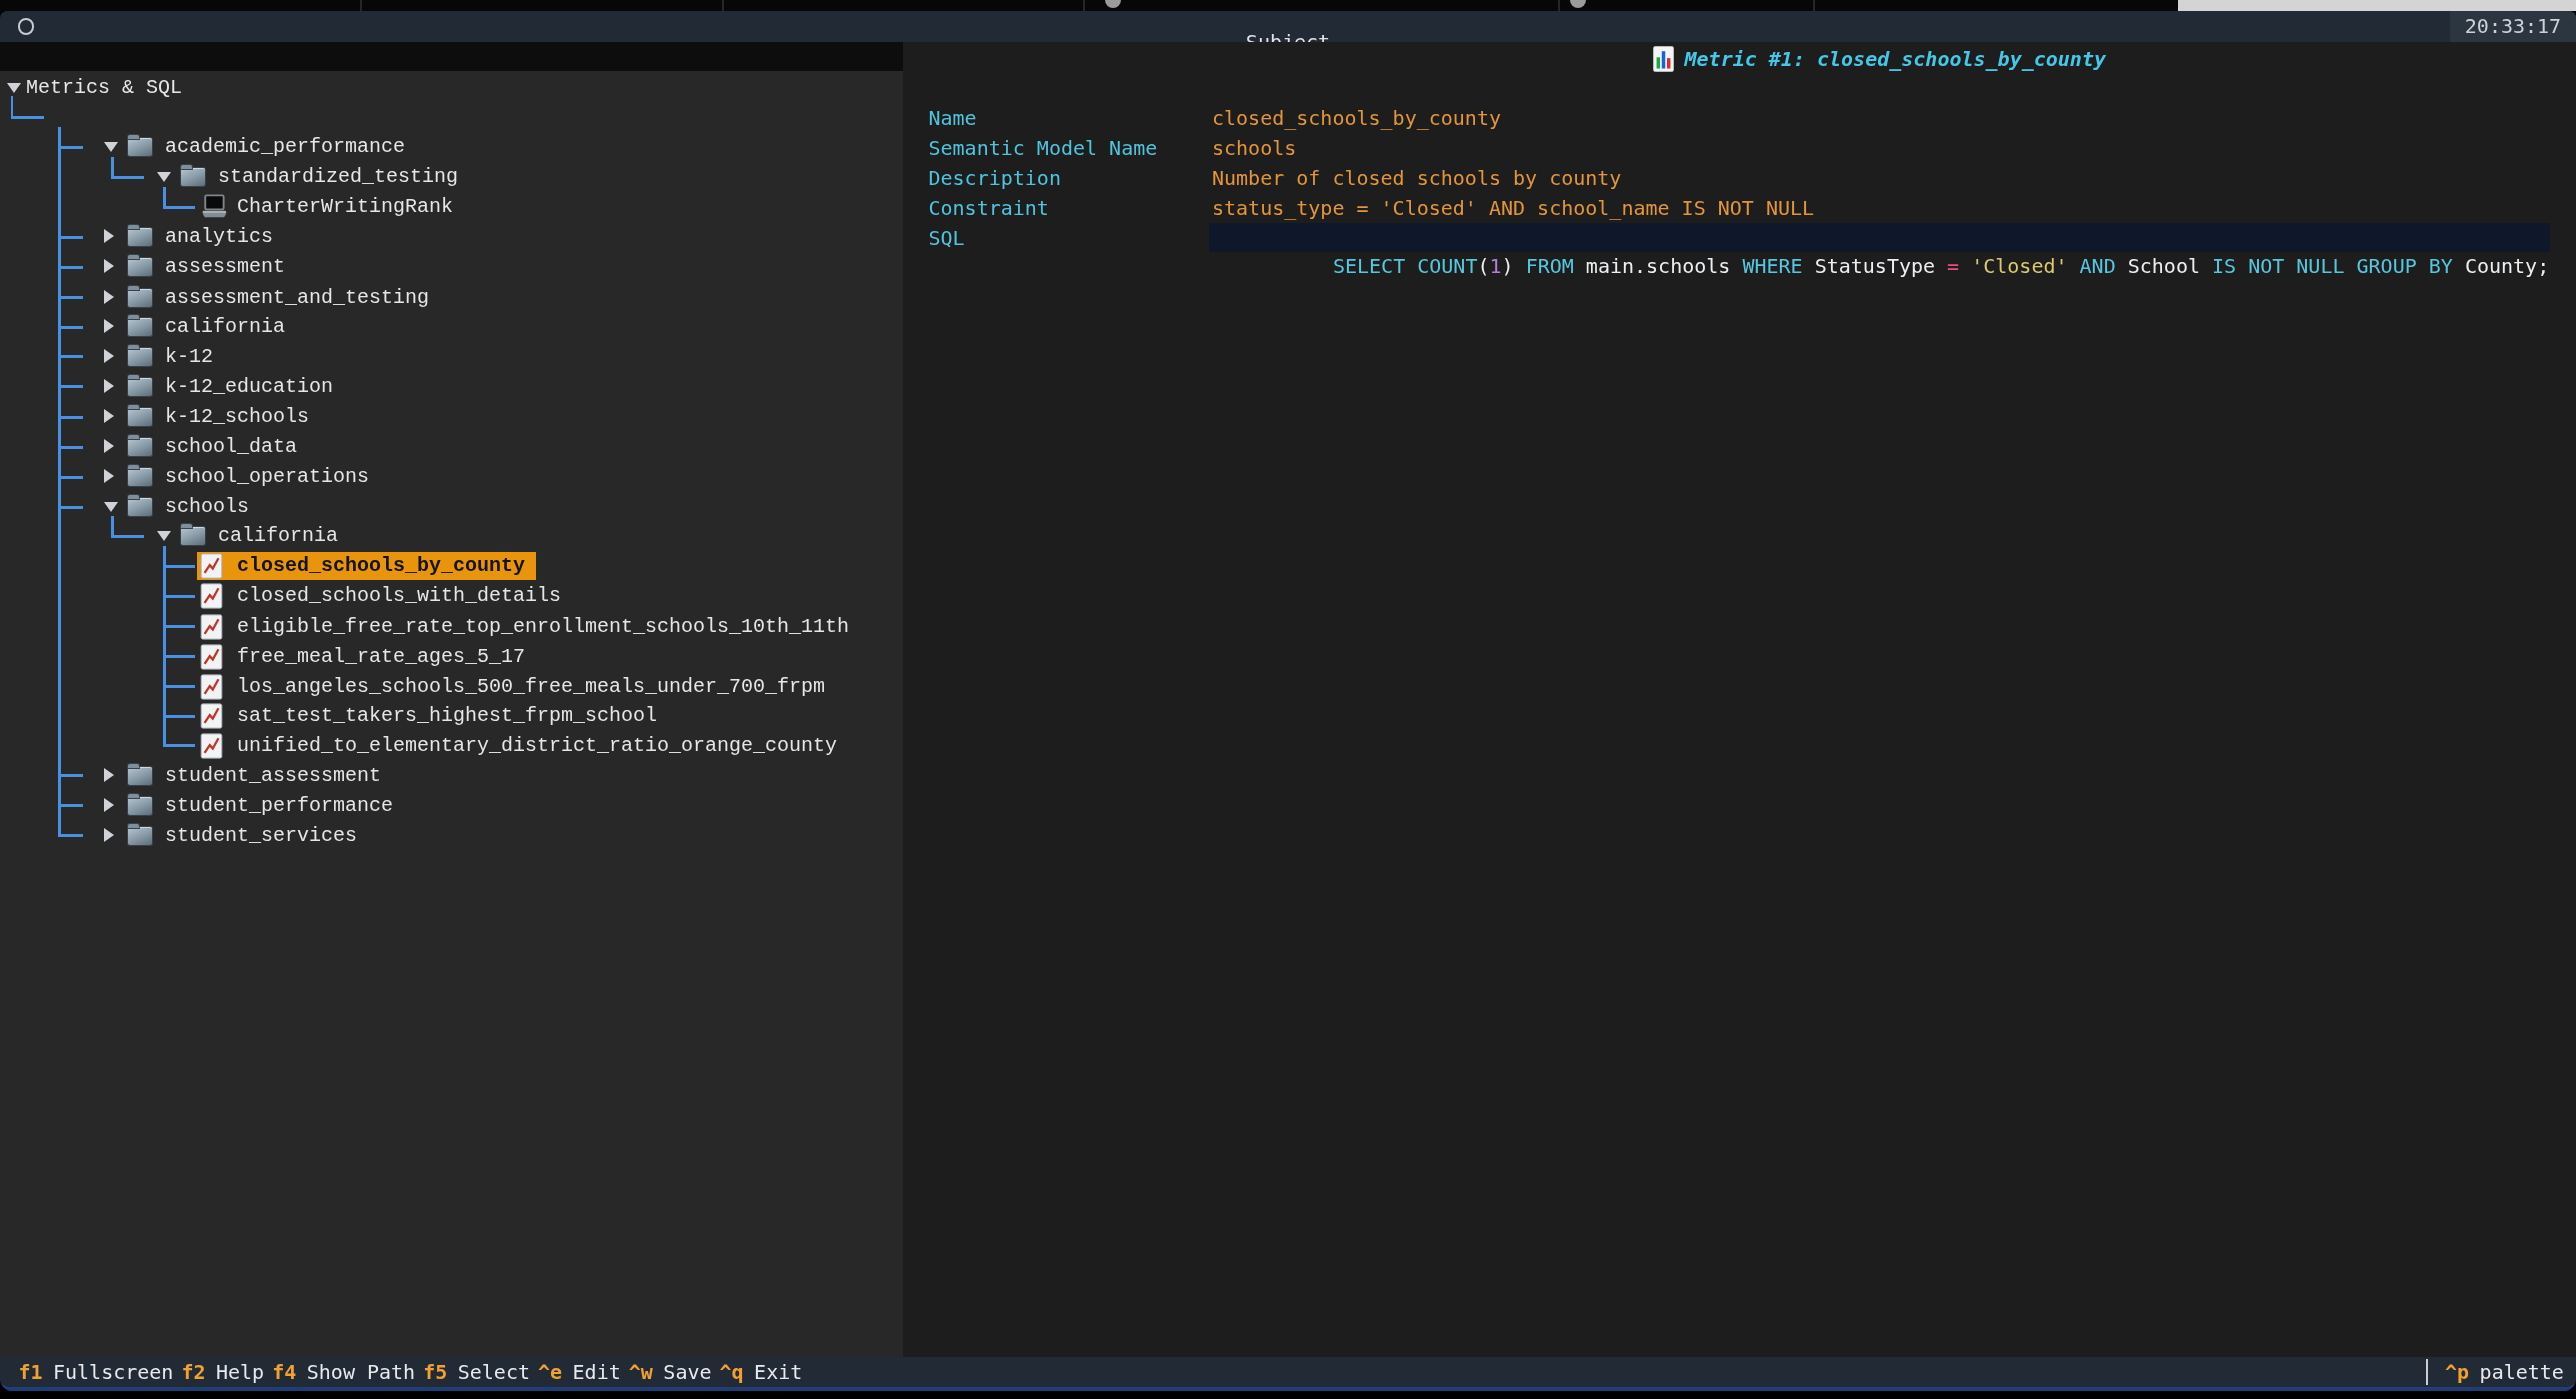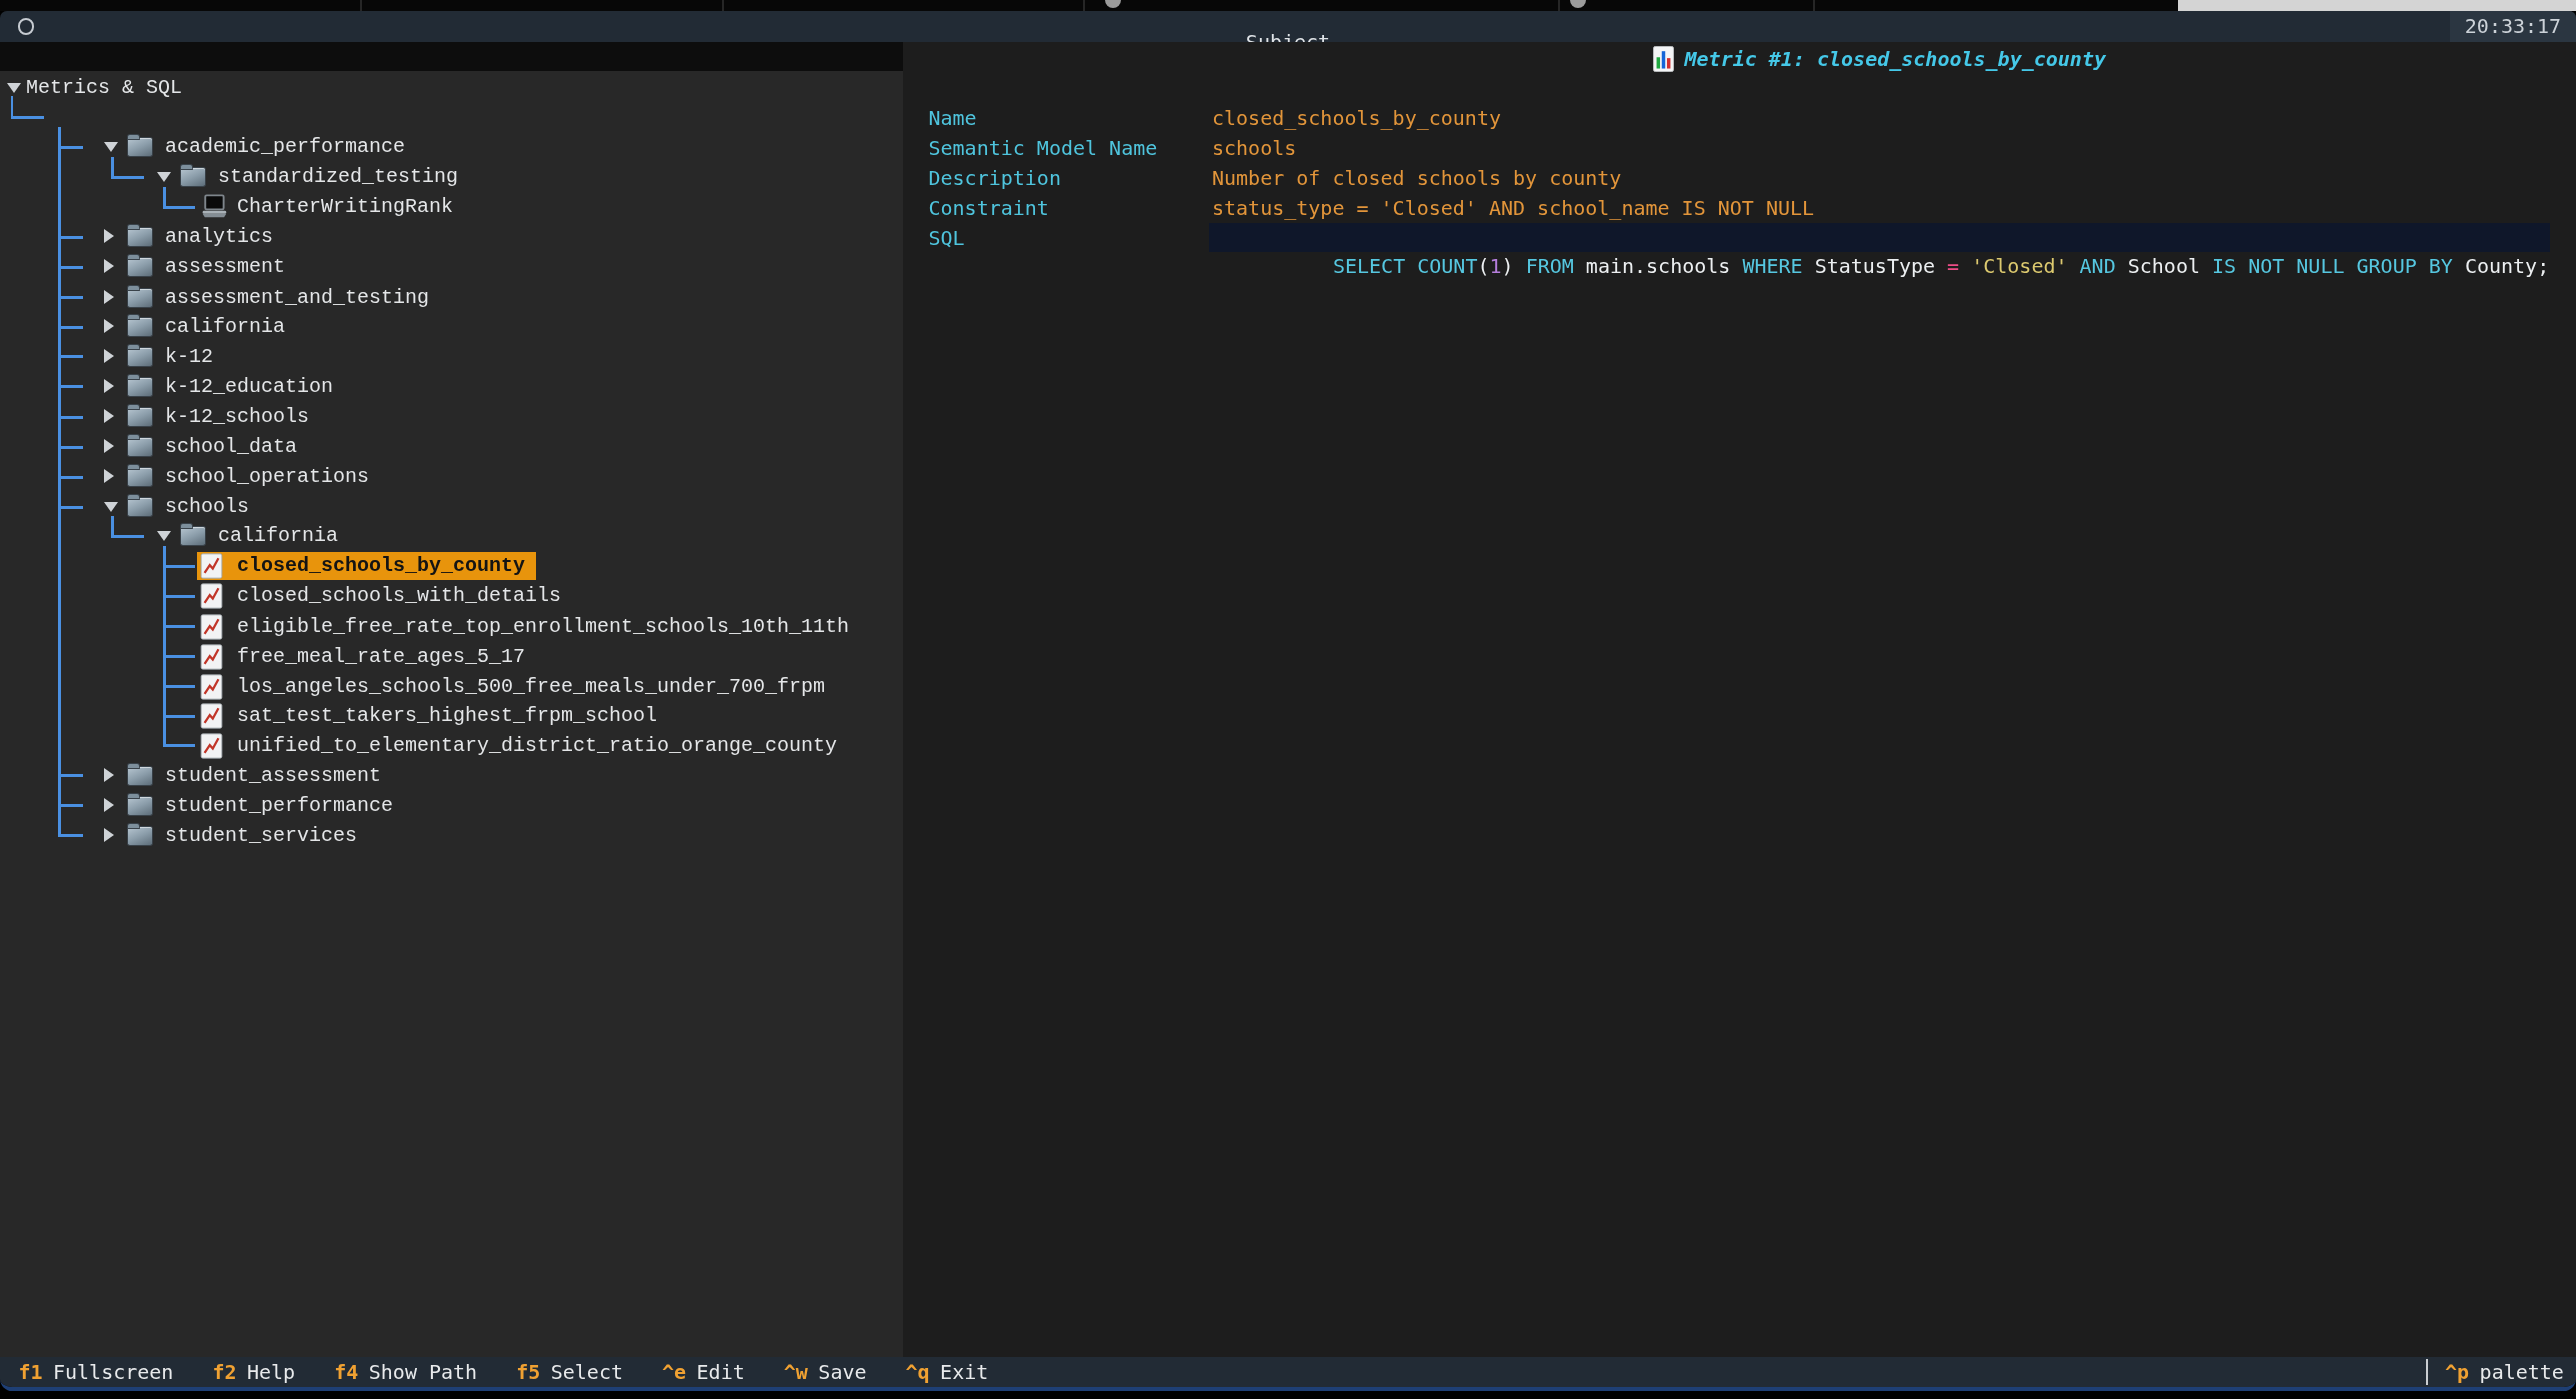--- a/index.html
+++ b/index.html
@@ -43,21 +43,21 @@
      color:#45c8e8;font-size:20px;font-style:italic;font-weight:bold;}
   .dtitle svg{margin-right:10.5px;}
   .frow{position:absolute;height:30px;line-height:30px;font-size:20px;white-space:pre;}
   .flabel{left:25.5px;color:#4fc4dd;}
   .fvalue{left:309px;color:#e2953a;}
   .sqlrow{position:absolute;left:306px;top:181px;width:1341px;height:29px;background:#0f172a;}
   .sqlline{position:absolute;left:3.5px;top:0;height:29px;line-height:29px;font-size:20px;white-space:pre;}
   .kw{color:#56c7e0;} .pl{color:#eceff1;} .num{color:#b57edc;} .op{color:#ec4d87;} .str{color:#dcc96f;}
   
   .footer{position:absolute;left:0;top:1346px;width:2576px;height:30px;background:#222b35;font-size:20px;}
-  .fitems{position:absolute;left:18.4px;top:0;height:30px;display:flex;gap:39px;align-items:flex-start;}
+  .fitems{position:absolute;left:18.4px;top:0;height:30px;display:flex;gap:8px;align-items:flex-start;}
   .fitem{white-space:pre;line-height:30px;}
   .fkey{color:#f0a132;font-weight:bold;}
   .flab{color:#e8eaec;margin-left:10.5px;}
   .fsep{position:absolute;left:2426px;top:1.8px;width:1.8px;height:26px;background:#c9cdd2;}
   .fpalette{position:absolute;left:2445px;top:0;height:30px;line-height:30px;white-space:pre;}
 </style>
 </head>
 <body>
 
 <div class="desktop-strip">

